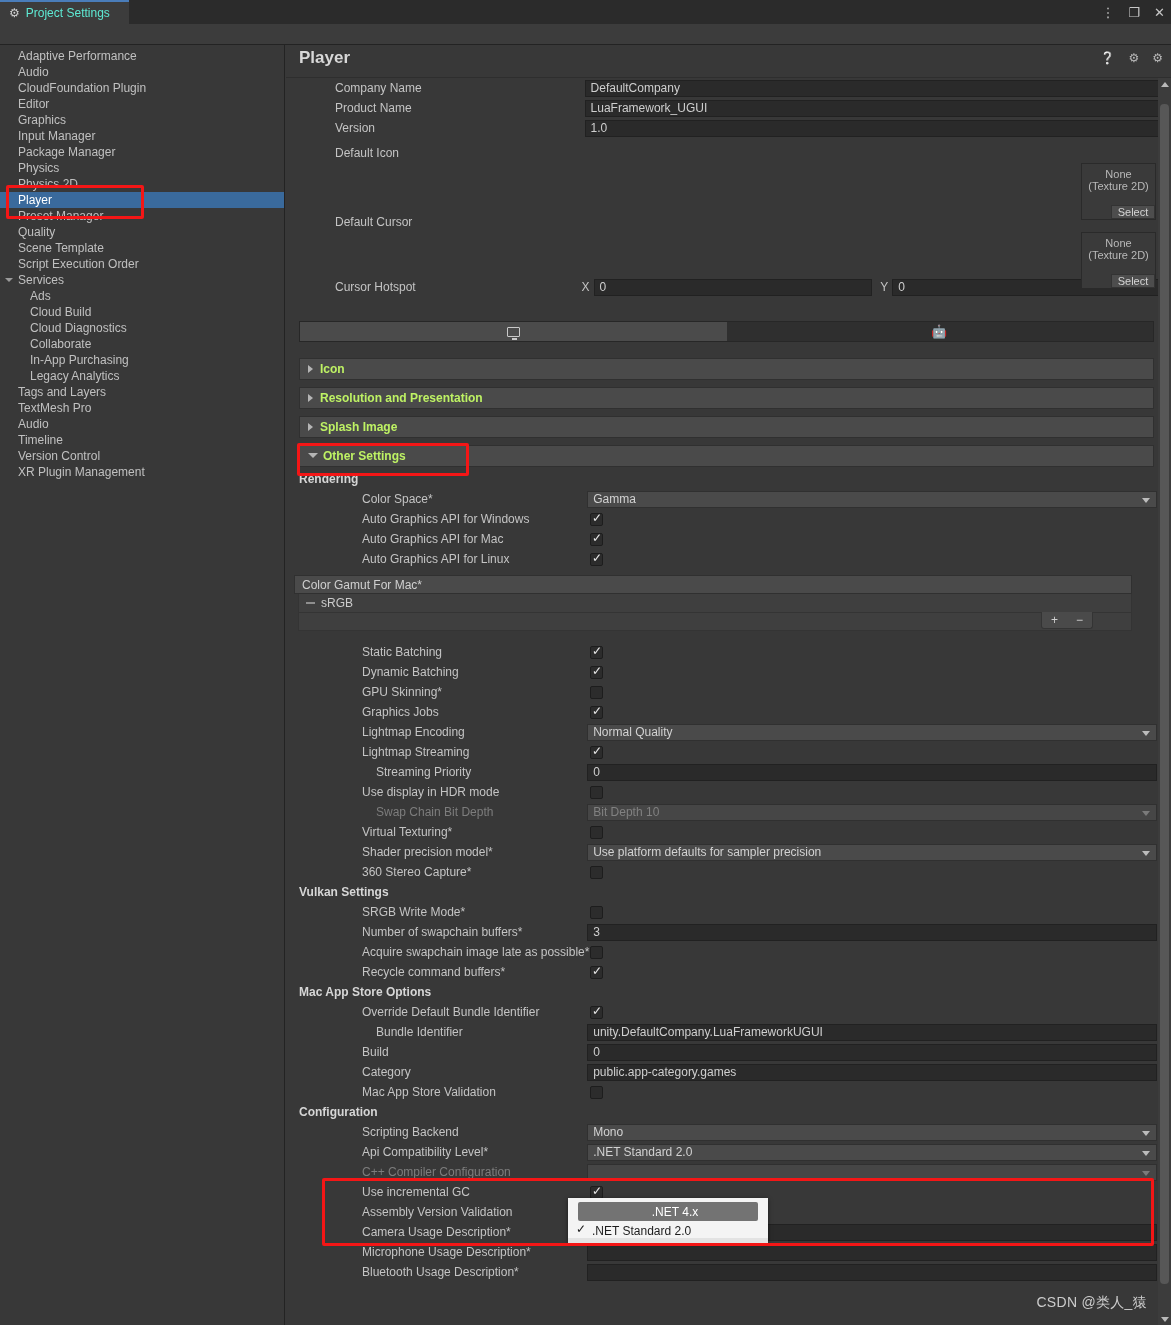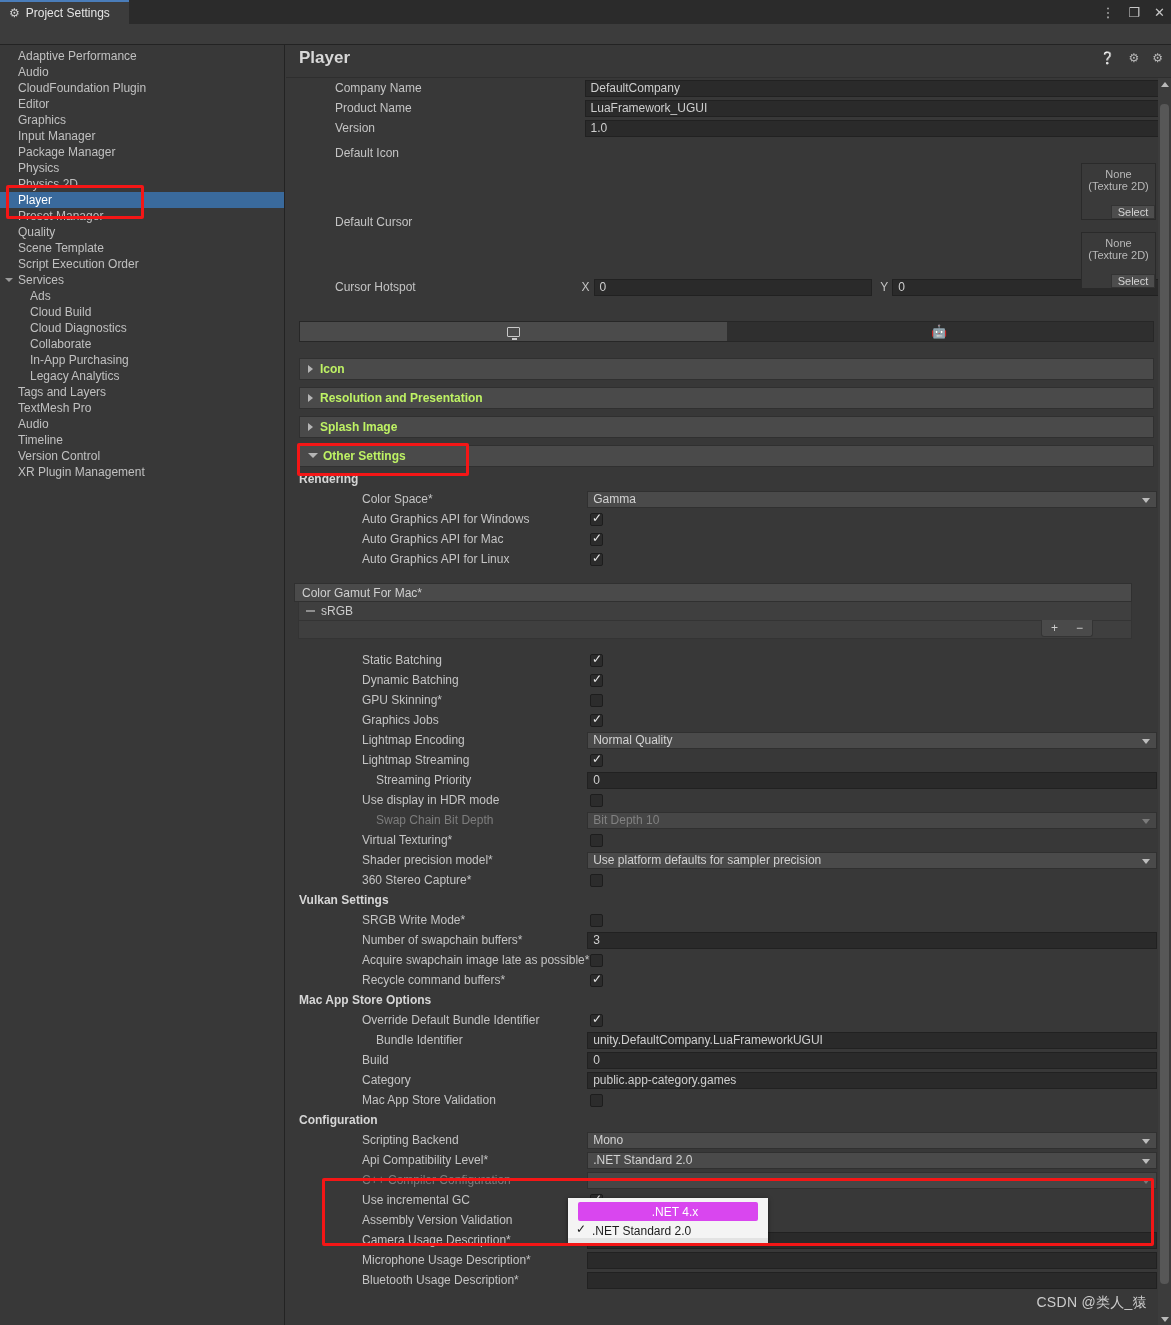--- a/index.html
+++ b/index.html
@@ -17,21 +17,21 @@
   .titlebar{
     position:absolute; left:0; top:0; width:1171px; height:24px;
     background:#2b2b2b;
   }
   .tab-chip{
     position:absolute; left:0; top:0; width:129px; height:24px;
     background:#3c3c3c;
     border-top:2px solid #4a7dba;
     display:flex; align-items:center; gap:6px; padding-left:9px;
   }
-  .tab-chip .lbl{ font-size:12px; color:#e5e5e5; }
+  .tab-chip .lbl{ font-size:12px; color:#5eead4; }
   .gear-glyph{ font-size:12px; color:#d0d0d0; line-height:1; }
   .win-ctrls{
     position:absolute; right:6px; top:0; height:24px;
     display:flex; align-items:center; gap:14px;
   }
   .win-ctrls span{ color:#c8c8c8; font-size:13px; line-height:1; cursor:default;}
   .dots{ letter-spacing:0; font-size:12px; }
 
   
   .searchstrip{
@@ -158,21 +158,21 @@
   }
   .foldout .tri.open{
     border-left:5px solid transparent;border-right:5px solid transparent;border-top:5px solid #b5b5b5;
     margin-right:5px; margin-top:2px;
   }
 
   .section-head{ padding-left:13px; font-size:12px; color:#d6d6d6; font-weight:bold; height:20px; line-height:20px;}
 
   .box-header{
     margin-left:8px; width:838px; height:19px; background:#4a4a4a; border:1px solid #303030;
-    display:flex;align-items:center;padding-left:7px;font-size:12px;color:#d0d0d0;margin-top:8px;
+    display:flex;align-items:center;padding-left:7px;font-size:12px;color:#d0d0d0;
   }
   .list-row{
     margin-left:12px; width:834px; height:19px; background:#3f3f3f; border:1px solid #343434; border-top:none;
     display:flex;align-items:center;padding-left:7px;font-size:12px;color:#cccccc; gap:6px;
   }
   .grip{ width:9px;height:2px; border-top:1px solid #8e8e8e;border-bottom:1px solid #8e8e8e; }
   .list-footer{
     margin-left:12px; width:834px; height:18px; background:#3f3f3f; border:1px solid #343434; border-top:none;
     position:relative;
   }
@@ -189,21 +189,21 @@
   .ddmenu{
     position:absolute; left:568px; top:1198px; width:200px; height:45px;
     background:#f4f4f4; box-shadow:0 1px 4px rgba(0,0,0,.55);
     padding-top:4px;
   }
   .ddmenu .item{
     height:19px; display:flex; align-items:center; font-size:12px; color:#1c1c1c;
     padding-left:24px; position:relative;
   }
   .ddmenu .item.hl{
-    background:#d946ef; color:#ffffff; margin:0 10px; border-radius:2px; padding-left:14px;
+    background:#737373; color:#ffffff; margin:0 10px; border-radius:2px; padding-left:14px;
     justify-content:center;
   }
   .ddmenu .item .tick{ position:absolute; left:8px; top:1px; font-size:12px; color:#1c1c1c; }
   .ddmenu .shade{
     position:absolute; left:0; bottom:0; width:200px;height:5px;background:#e3e3e3;
   }
 
   
   .vscroll{
     position:absolute; right:0; top:33px; width:13px; height:1247px; background:#3c3c3c;

